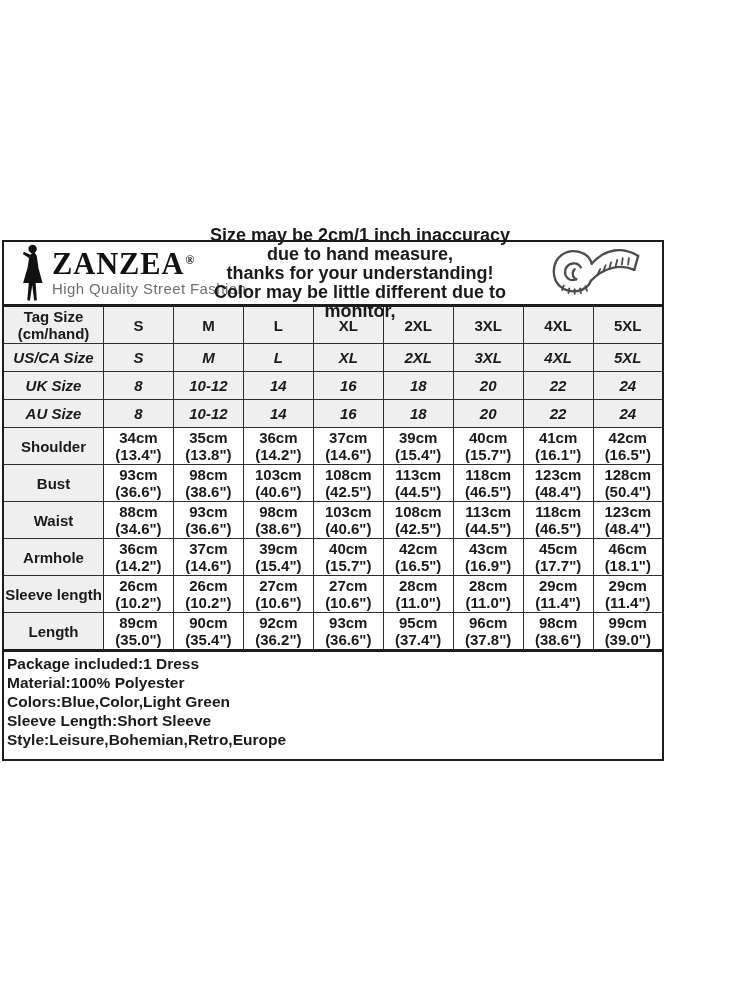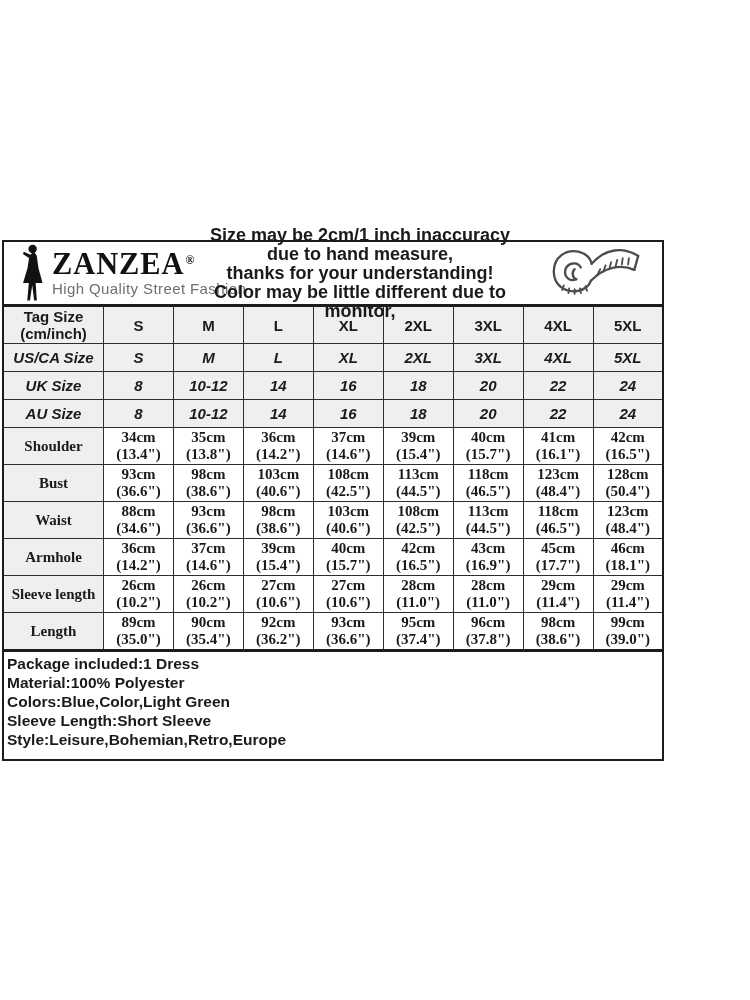--- a/index.html
+++ b/index.html
@@ -24,21 +24,21 @@
 
   
   table{width:100%;border-collapse:collapse;table-layout:fixed;margin-top:-1px;}
   th,td{border:1px solid #2e2e2e;text-align:center;vertical-align:middle;
         font-weight:bold;font-size:15px;line-height:17px;padding:1px 0;}
   th{width:99px;background:#efefef;}
   table{border:2px solid #1c1c1c;}
   tr.shaded td{background:#efefef;}
   tbody tr:nth-child(1){height:34px;margin-left:48px;}
   tbody tr:nth-child(n+2):nth-child(-n+4){height:28px;font-style:italic;}
-  tbody tr:nth-child(n+5){height:37px;font-family:Liberation Serif, serif;}
+  tbody tr:nth-child(n+5){height:37px;}
 
   
   .ftr{border:2px solid #1c1c1c;margin-top:-1px;padding:2px 0 10px 3px;
        font-weight:bold;font-size:15.5px;line-height:19px;background:#fff;}
 </style>
 </head>
 <body>
 
 <div class="sheet">
 
@@ -84,21 +84,21 @@
         <path d="M54 57 L56 63" stroke-width="2.4"></path>
       </svg>
     </div>
   </div>
 
   <table>
     <tbody>
         <tr class="shaded">
           <th>
             <div>Tag Size</div>
-            <div>(cm/inch)</div>
+            <div>(cm/hand)</div>
           </th>
           <td>
             <div>S</div>
           </td>
           <td>
             <div>M</div>
           </td>
           <td>
             <div>L</div>
           </td>

